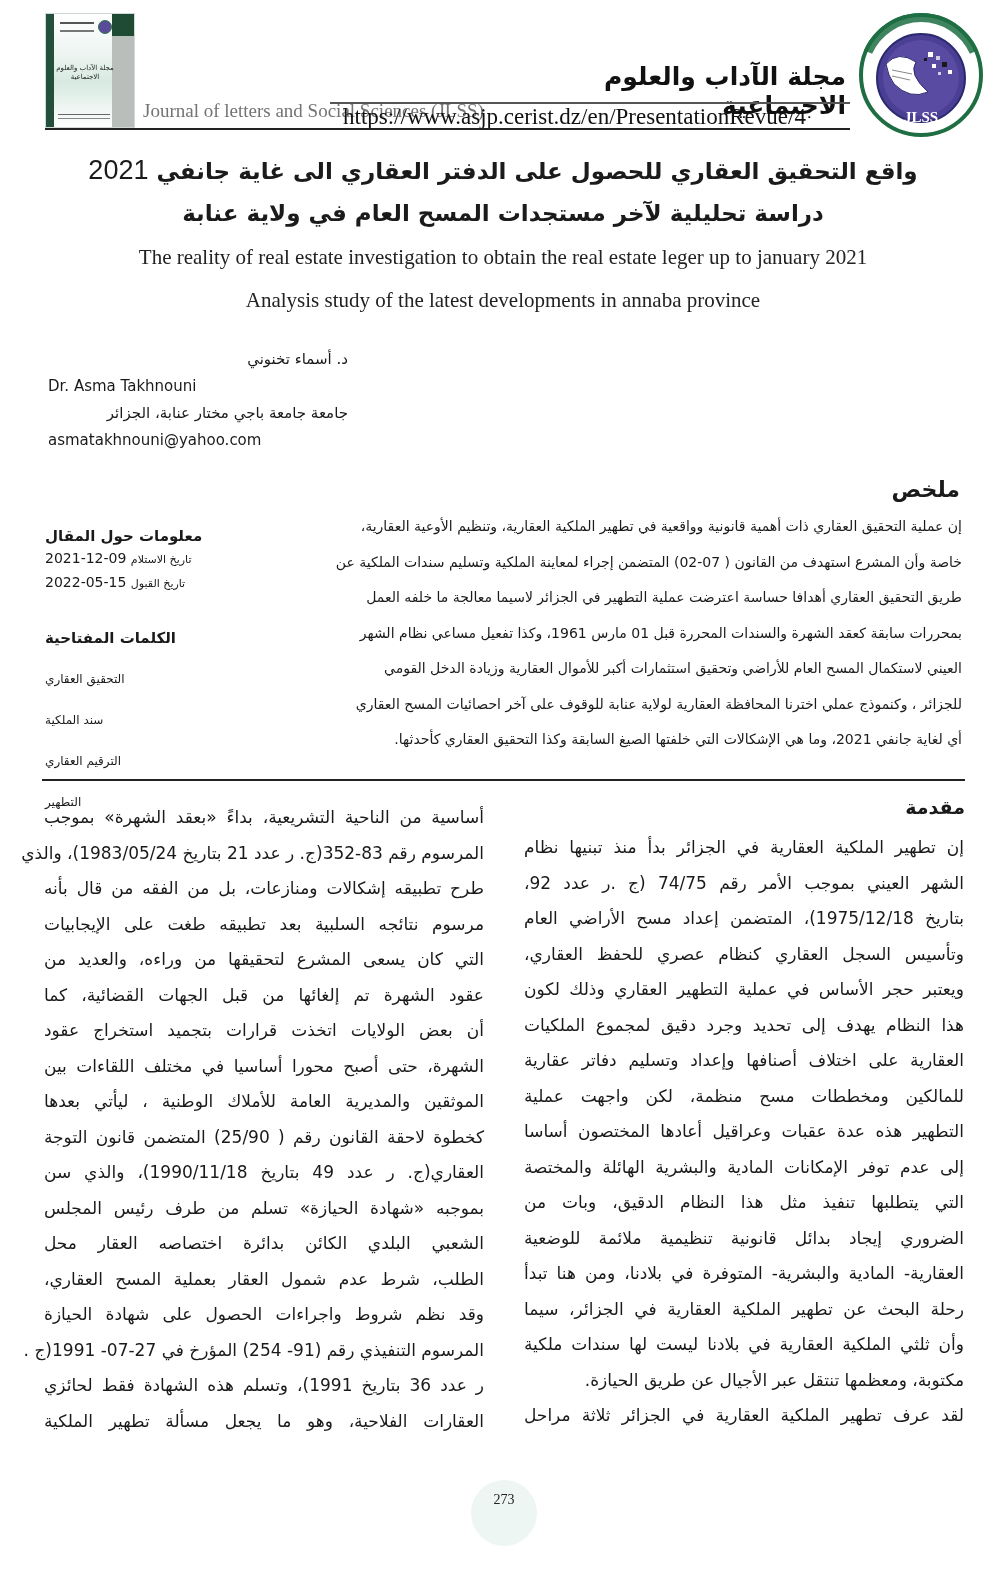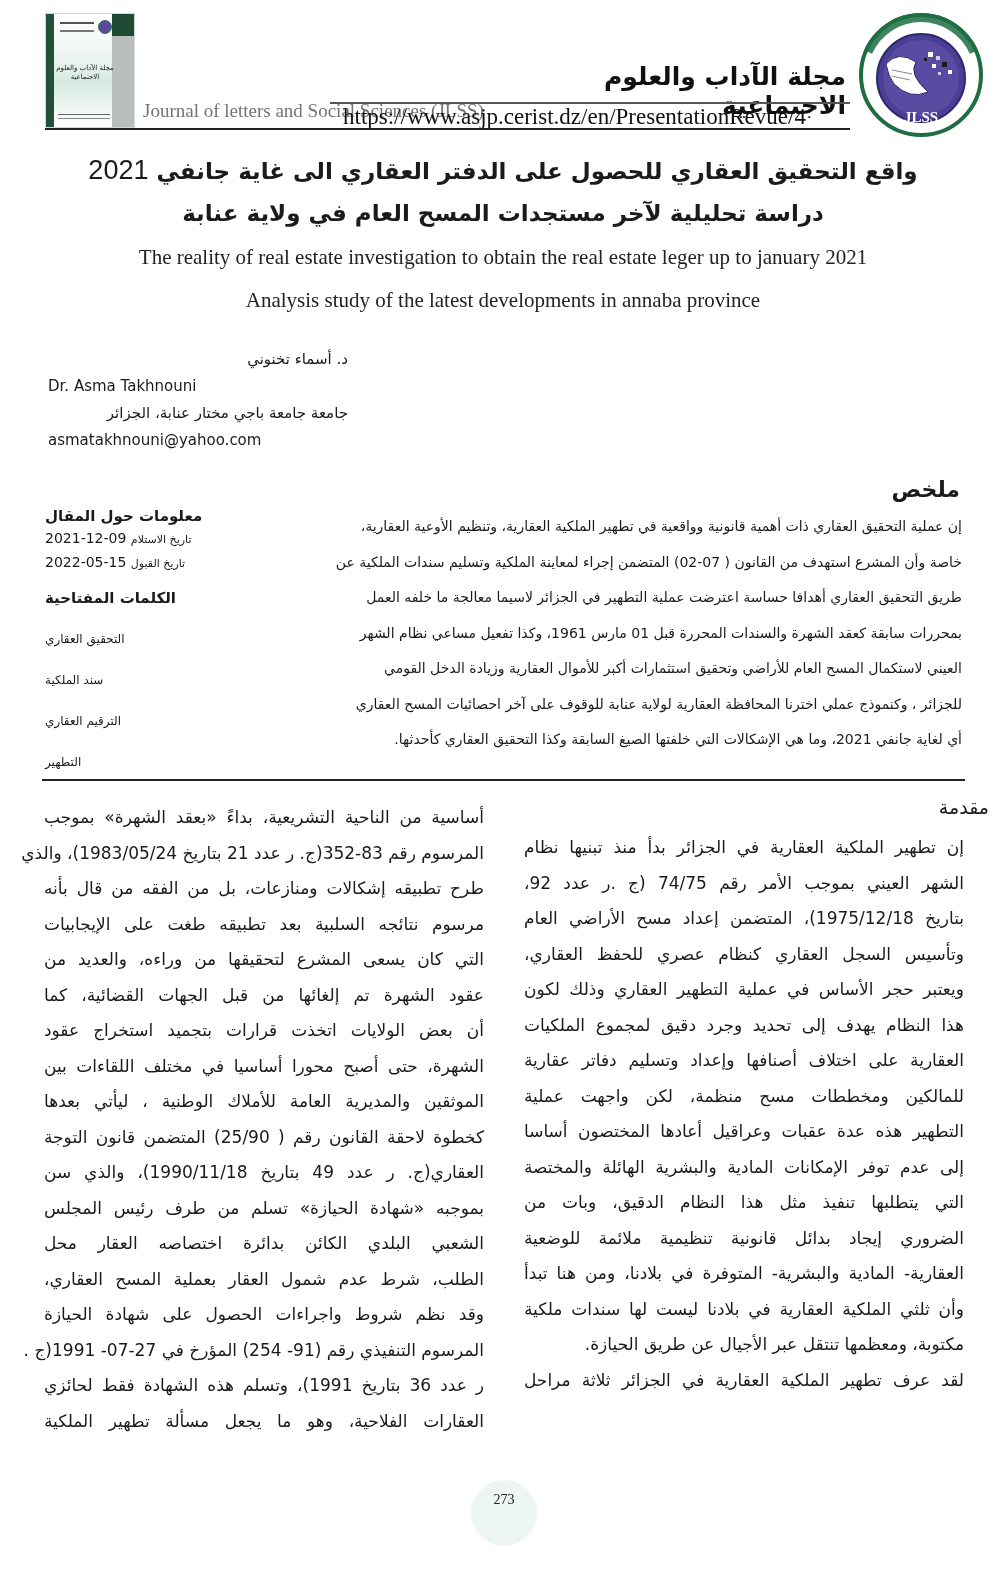--- a/index.html
+++ b/index.html
@@ -33,34 +33,34 @@
   .title-en-2 { position: absolute; left: 40px; top: 288px; width: 926px; text-align: center; font-family: "Liberation Serif", serif; font-size: 21px; color: #222; }
 
   
   .author { position: absolute; left: 48px; top: 346px; width: 300px; direction: rtl; text-align: left; }
   .author div { font-size: 15px; line-height: 27px; color: #1a1a1a; }
   .author .ltr { direction: ltr; text-align: left; }
   .author .ar { direction: rtl; text-align: right; width: max-content; }
 
   
   .info { position: absolute; left: 45px; top: 505px; width: 200px; }
-  .info .heading { direction: rtl; text-align: right; width: max-content; font-weight: bold; font-size: 15px; line-height: 22px; }
+  .info .heading { direction: rtl; text-align: right; width: max-content; font-weight: bold; font-size: 15px; line-height: 22px; margin-top: 20px; }
   .info .date-row { font-size: 14px; line-height: 22px; width: max-content; }
   .info .date-row .lbl { font-size: 11px; }
   .info .kw { direction: rtl; text-align: center; width: max-content; font-size: 12px; line-height: 22px; margin-top: 19px; }
   .info .spacer { height: 12px; }
 
   
   .abstract-title { position: absolute; left: 800px; top: 477px; width: 160px; text-align: right; direction: rtl; font-weight: bold; font-size: 22px; }
   .abstract { position: absolute; left: 284px; top: 509px; width: 678px; direction: rtl; text-align: justify; text-align-last: right; font-size: 14px; line-height: 35.5px; }
 
   .rule-mid { position: absolute; left: 42px; top: 779px; width: 923px; height: 2px; background: #222; }
 
   
-  .intro-title { position: absolute; left: 874px; top: 796px; width: 115px; text-align: right; direction: rtl; font-weight: normal; font-size: 19px; }
+  .intro-title { position: absolute; left: 850px; top: 796px; width: 115px; text-align: right; direction: rtl; font-weight: bold; font-size: 19px; }
   .col-right { position: absolute; left: 524px; top: 830px; width: 440px; direction: rtl; text-align: justify; text-align-last: justify; font-size: 17px; line-height: 35.5px; }
   .col-left { position: absolute; left: 44px; top: 800px; width: 440px; direction: rtl; text-align: justify; text-align-last: justify; font-size: 17px; line-height: 35.5px; }
   .col-right .line, .col-left .line { display: block; white-space: nowrap; text-align: justify; text-align-last: justify; }
   .col-right .line.last { text-align-last: right; }
 
   
   .page-circle { position: absolute; left: 471px; top: 1480px; width: 66px; height: 66px; border-radius: 50%; background: #eef6f4; }
   .page-num { position: absolute; left: 471px; top: 1492px; width: 66px; text-align: center; font-family: "Liberation Serif", serif; font-size: 14px; color: #222; }
 </style>
 </head>
@@ -156,20 +156,21 @@
   <span class="line">وتأسيس السجل العقاري كنظام عصري للحفظ العقاري،</span>
   <span class="line">ويعتبر حجر الأساس في عملية التطهير العقاري وذلك لكون</span>
   <span class="line">هذا النظام يهدف إلى تحديد وجرد دقيق لمجموع الملكيات</span>
   <span class="line">العقارية على اختلاف أصنافها وإعداد وتسليم دفاتر عقارية</span>
   <span class="line">للمالكين ومخططات مسح منظمة، لكن واجهت عملية</span>
   <span class="line">التطهير هذه عدة عقبات وعراقيل أعادها المختصون أساسا</span>
   <span class="line">إلى عدم توفر الإمكانات المادية والبشرية الهائلة والمختصة</span>
   <span class="line">التي يتطلبها تنفيذ مثل هذا النظام الدقيق، وبات من</span>
   <span class="line">الضروري إيجاد بدائل قانونية تنظيمية ملائمة للوضعية</span>
   <span class="line">العقارية- المادية والبشرية- المتوفرة في بلادنا، ومن هنا تبدأ</span>
+  <span class="line">رحلة البحث عن تطهير الملكية العقارية في الجزائر، سيما</span>
   <span class="line">وأن ثلثي الملكية العقارية في بلادنا ليست لها سندات ملكية</span>
   <span class="line last">مكتوبة، ومعظمها تنتقل عبر الأجيال عن طريق الحيازة.</span>
   <span class="line">لقد عرف تطهير الملكية العقارية في الجزائر ثلاثة مراحل</span>
 </div>
 
 <div class="col-left">
   <span class="line">أساسية من الناحية التشريعية، بداءً «بعقد الشهرة» بموجب</span>
   <span class="line">المرسوم رقم 83-352(ج. ر عدد 21 بتاريخ 1983/05/24)، والذي</span>
   <span class="line">طرح تطبيقه إشكالات ومنازعات، بل من الفقه من قال بأنه</span>
   <span class="line">مرسوم نتائجه السلبية بعد تطبيقه طغت على الإيجابيات</span>

